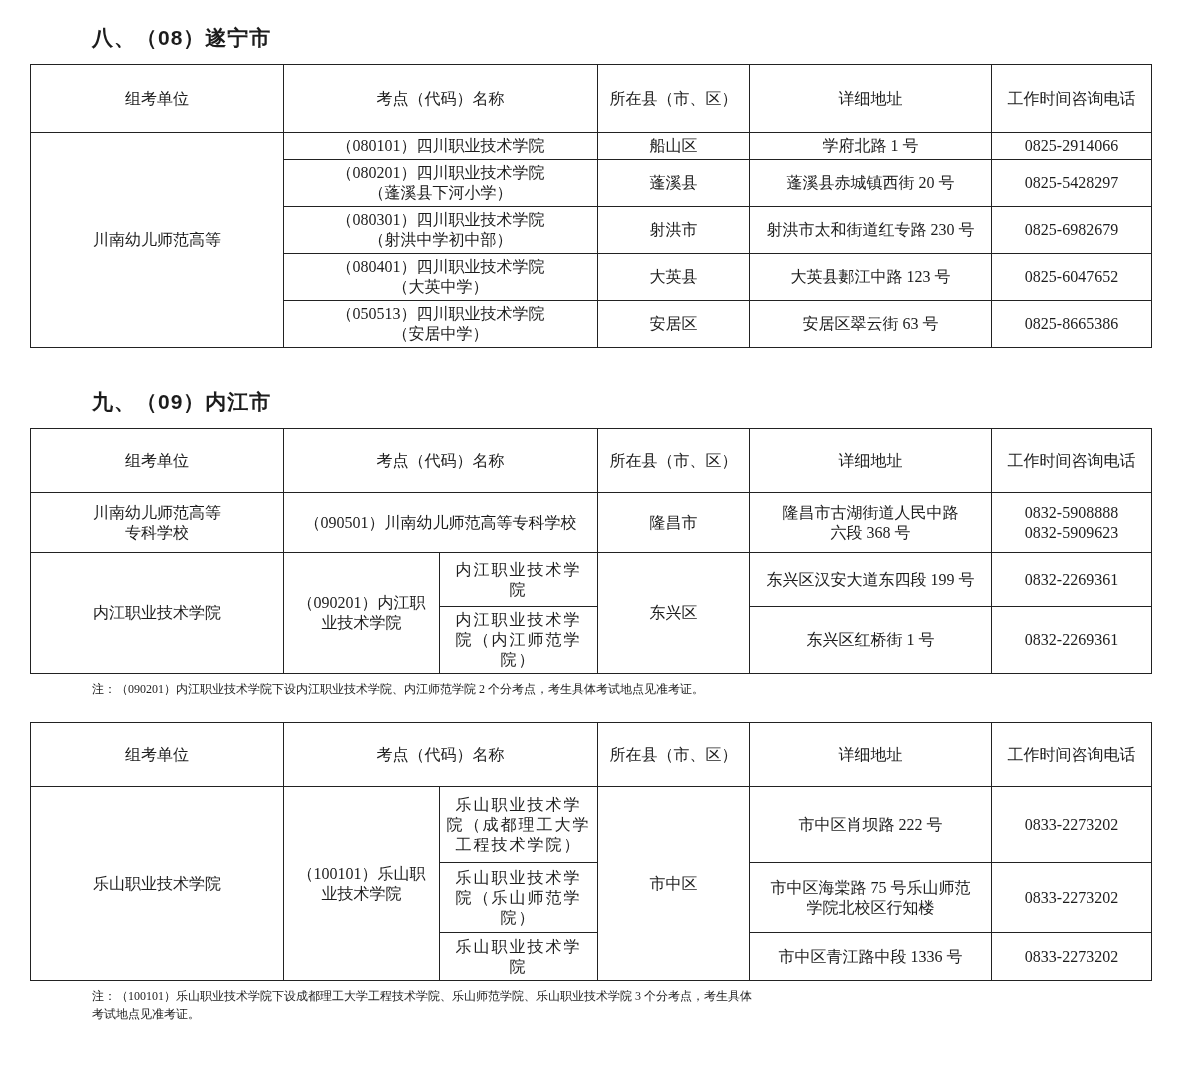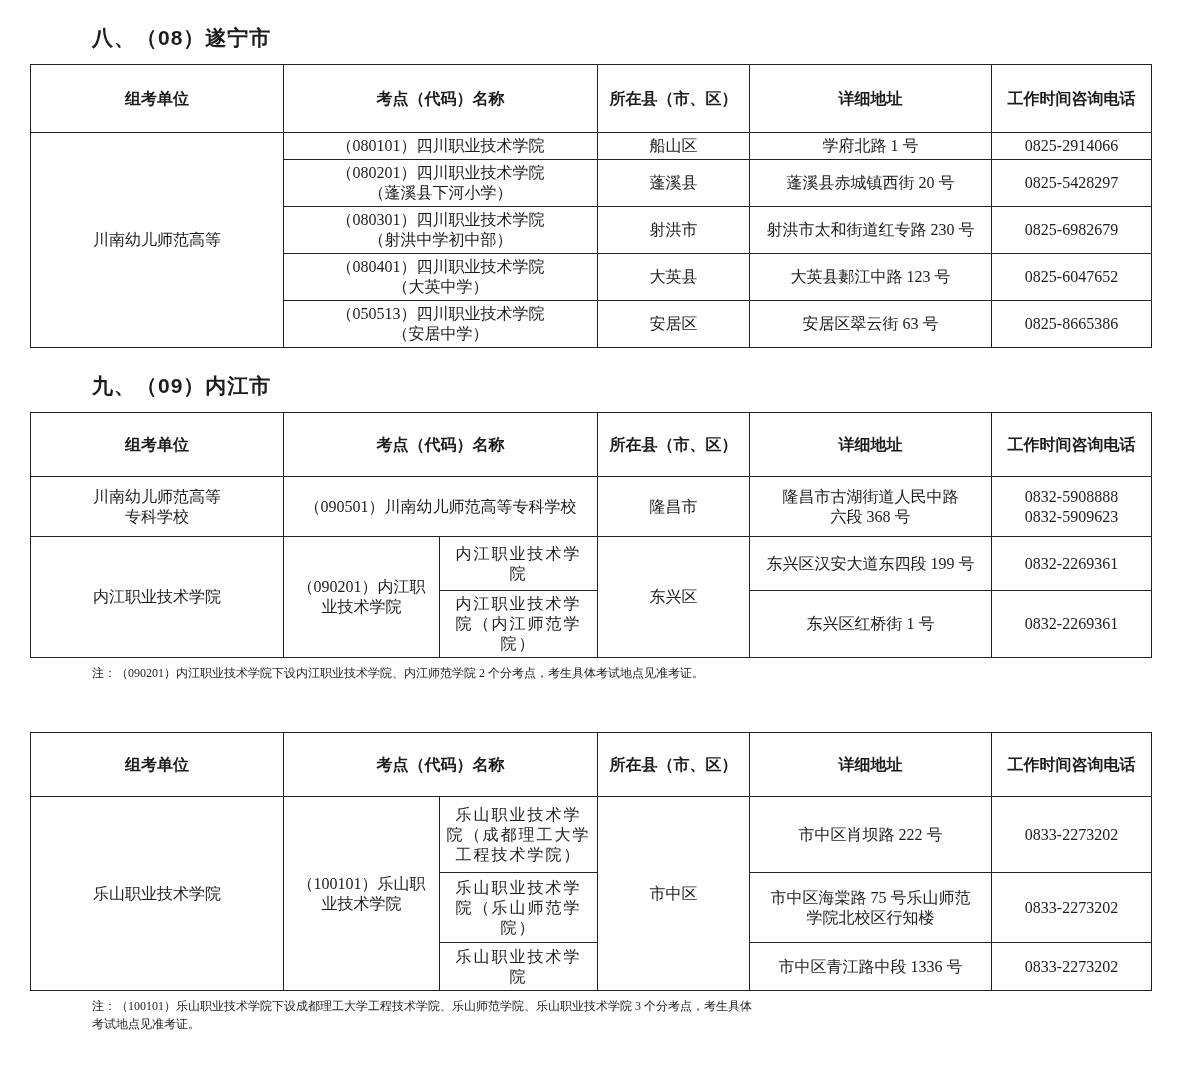--- a/index.html
+++ b/index.html
@@ -11,59 +11,59 @@
     color: #1c1c1c;
   }
   .page { width: 1181px; min-height: 1075px; background: #fff; padding-top: 24px; box-sizing: border-box; }
   .section-title {
     font-family: "Liberation Sans", "DejaVu Sans", sans-serif;
     font-weight: 700;
     font-size: 21px;
     margin: 0 0 12px 92px;
     letter-spacing: 1px;
   }
-  .sec { margin-bottom: 24px; }
+  .sec { margin-bottom: 40px; }
   table.sites {
     border-collapse: collapse;
     table-layout: fixed;
     margin-left: 30px;
     width: 1121px;
   }
   table.sites td, table.sites th {
     border: 1px solid #222222;
     text-align: center;
     vertical-align: middle;
     font-size: 16px;
     line-height: 1.25;
     padding: 3px 5px;
     white-space: pre-line;
     font-weight: normal;
     box-sizing: border-box;
     overflow: hidden;
   }
-  table.sites th { font-weight: 700; }
+  table.sites th { font-weight: 400; }
   td.left { text-align: left; }
   td.sub  { text-align: left; letter-spacing: 2px; }
   tr.h-head  { height: 68px; }
   tr.h-head2 { height: 64px; }
   tr.h24 { height: 24px; }
   tr.h46 { height: 46px; }
   tr.h51 { height: 60px; }
   tr.h54 { height: 54px; }
   tr.h66 { height: 66px; }
   tr.h76 { height: 76px; }
   tr.h70 { height: 70px; }
   tr.h48 { height: 48px; }
   .note {
     margin: 7px 40px 0 92px;
     font-size: 12px;
     line-height: 1.45;
     white-space: pre-line;
   }
-  .gap-sm { margin-bottom: 50px; }
+  .gap-sm { margin-bottom: 24px; }
 </style>
 </head>
 <body>
 
 <div class="page">
 
   <div class="sec">
     <div class="section-title">八、（08）遂宁市</div>
     <table class="sites">
       <colgroup>

